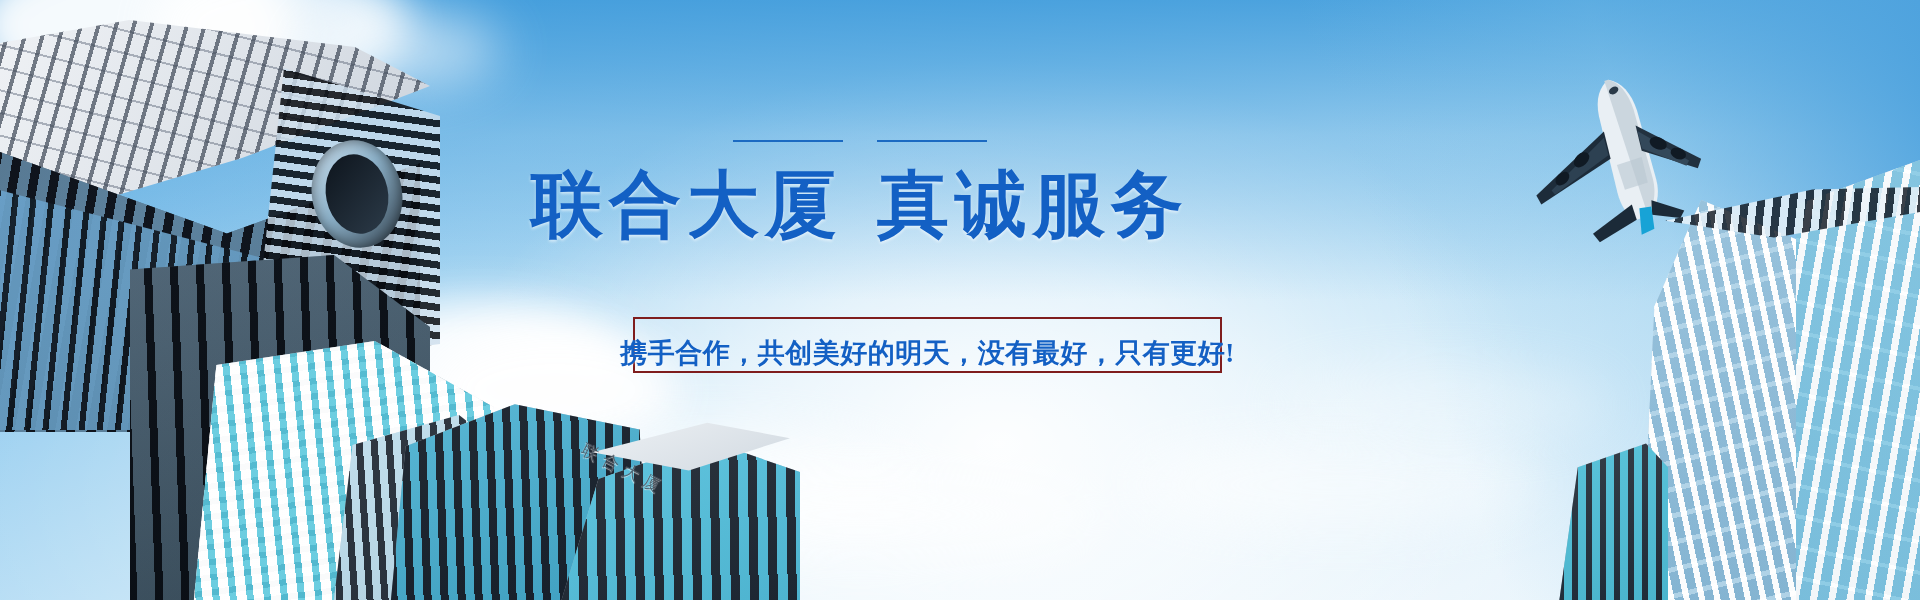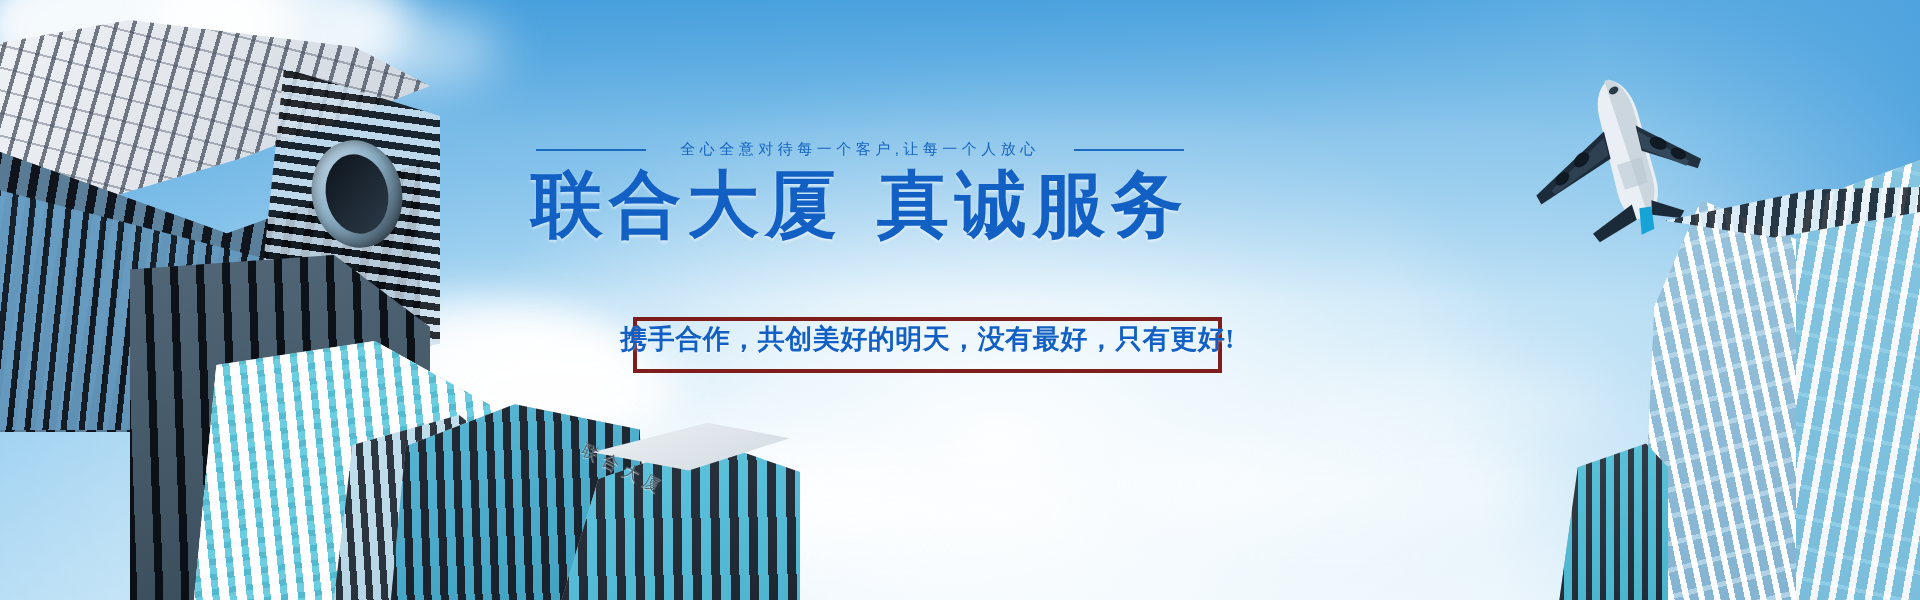--- a/index.html
+++ b/index.html
@@ -210,22 +210,22 @@
     letter-spacing:6px;
     color:#1360c4;
     text-shadow:0 2px 3px rgba(255,255,255,.55);
     white-space:nowrap;
   }
   .headline .gap{display:inline-block;width:34px;}
 
   .subbox{
     position:absolute;left:633px;top:317px;
     width:589px;height:56px;
-    border:4px solid #7f1d1d;
-    display:flex;align-items:flex-start;justify-content:center;
+    border:2px solid #7f1d1d;
+    display:flex;align-items:flex-end;justify-content:center;
   }
   .subtitle{
     font-family:"Liberation Serif","DejaVu Serif",serif;
     font-weight:700;font-size:27px;letter-spacing:.5px;
     color:#1360c4;white-space:nowrap;
     text-shadow:0 1px 2px rgba(255,255,255,.5);
   }
 </style>
 </head>
 <body>
@@ -299,21 +299,20 @@
       <ellipse cx="130" cy="20" rx="5" ry="3.5" transform="rotate(-12 130 20)" fill="#2a3a48"></ellipse>
 
       <path d="M110 92 L136 92 L134 118 L110 118 Z" fill="#b9c6d0" opacity=".6"></path>
     </svg>
   </div>
 
   <div class="copy">
 
     <div class="eyebrow-row">
       <span class="rule"></span>
-      <span class="eyebrow">全心全意对待每一个客户,让每一个人放心</span>
       <span class="rule"></span>
     </div>
 
     <div class="headline">
       <span>联合大厦</span><span class="gap"></span><span>真诚服务</span>
     </div>
 
     <div class="subbox">
       <span class="subtitle">携手合作，共创美好的明天，没有最好，只有更好!</span>
     </div>

